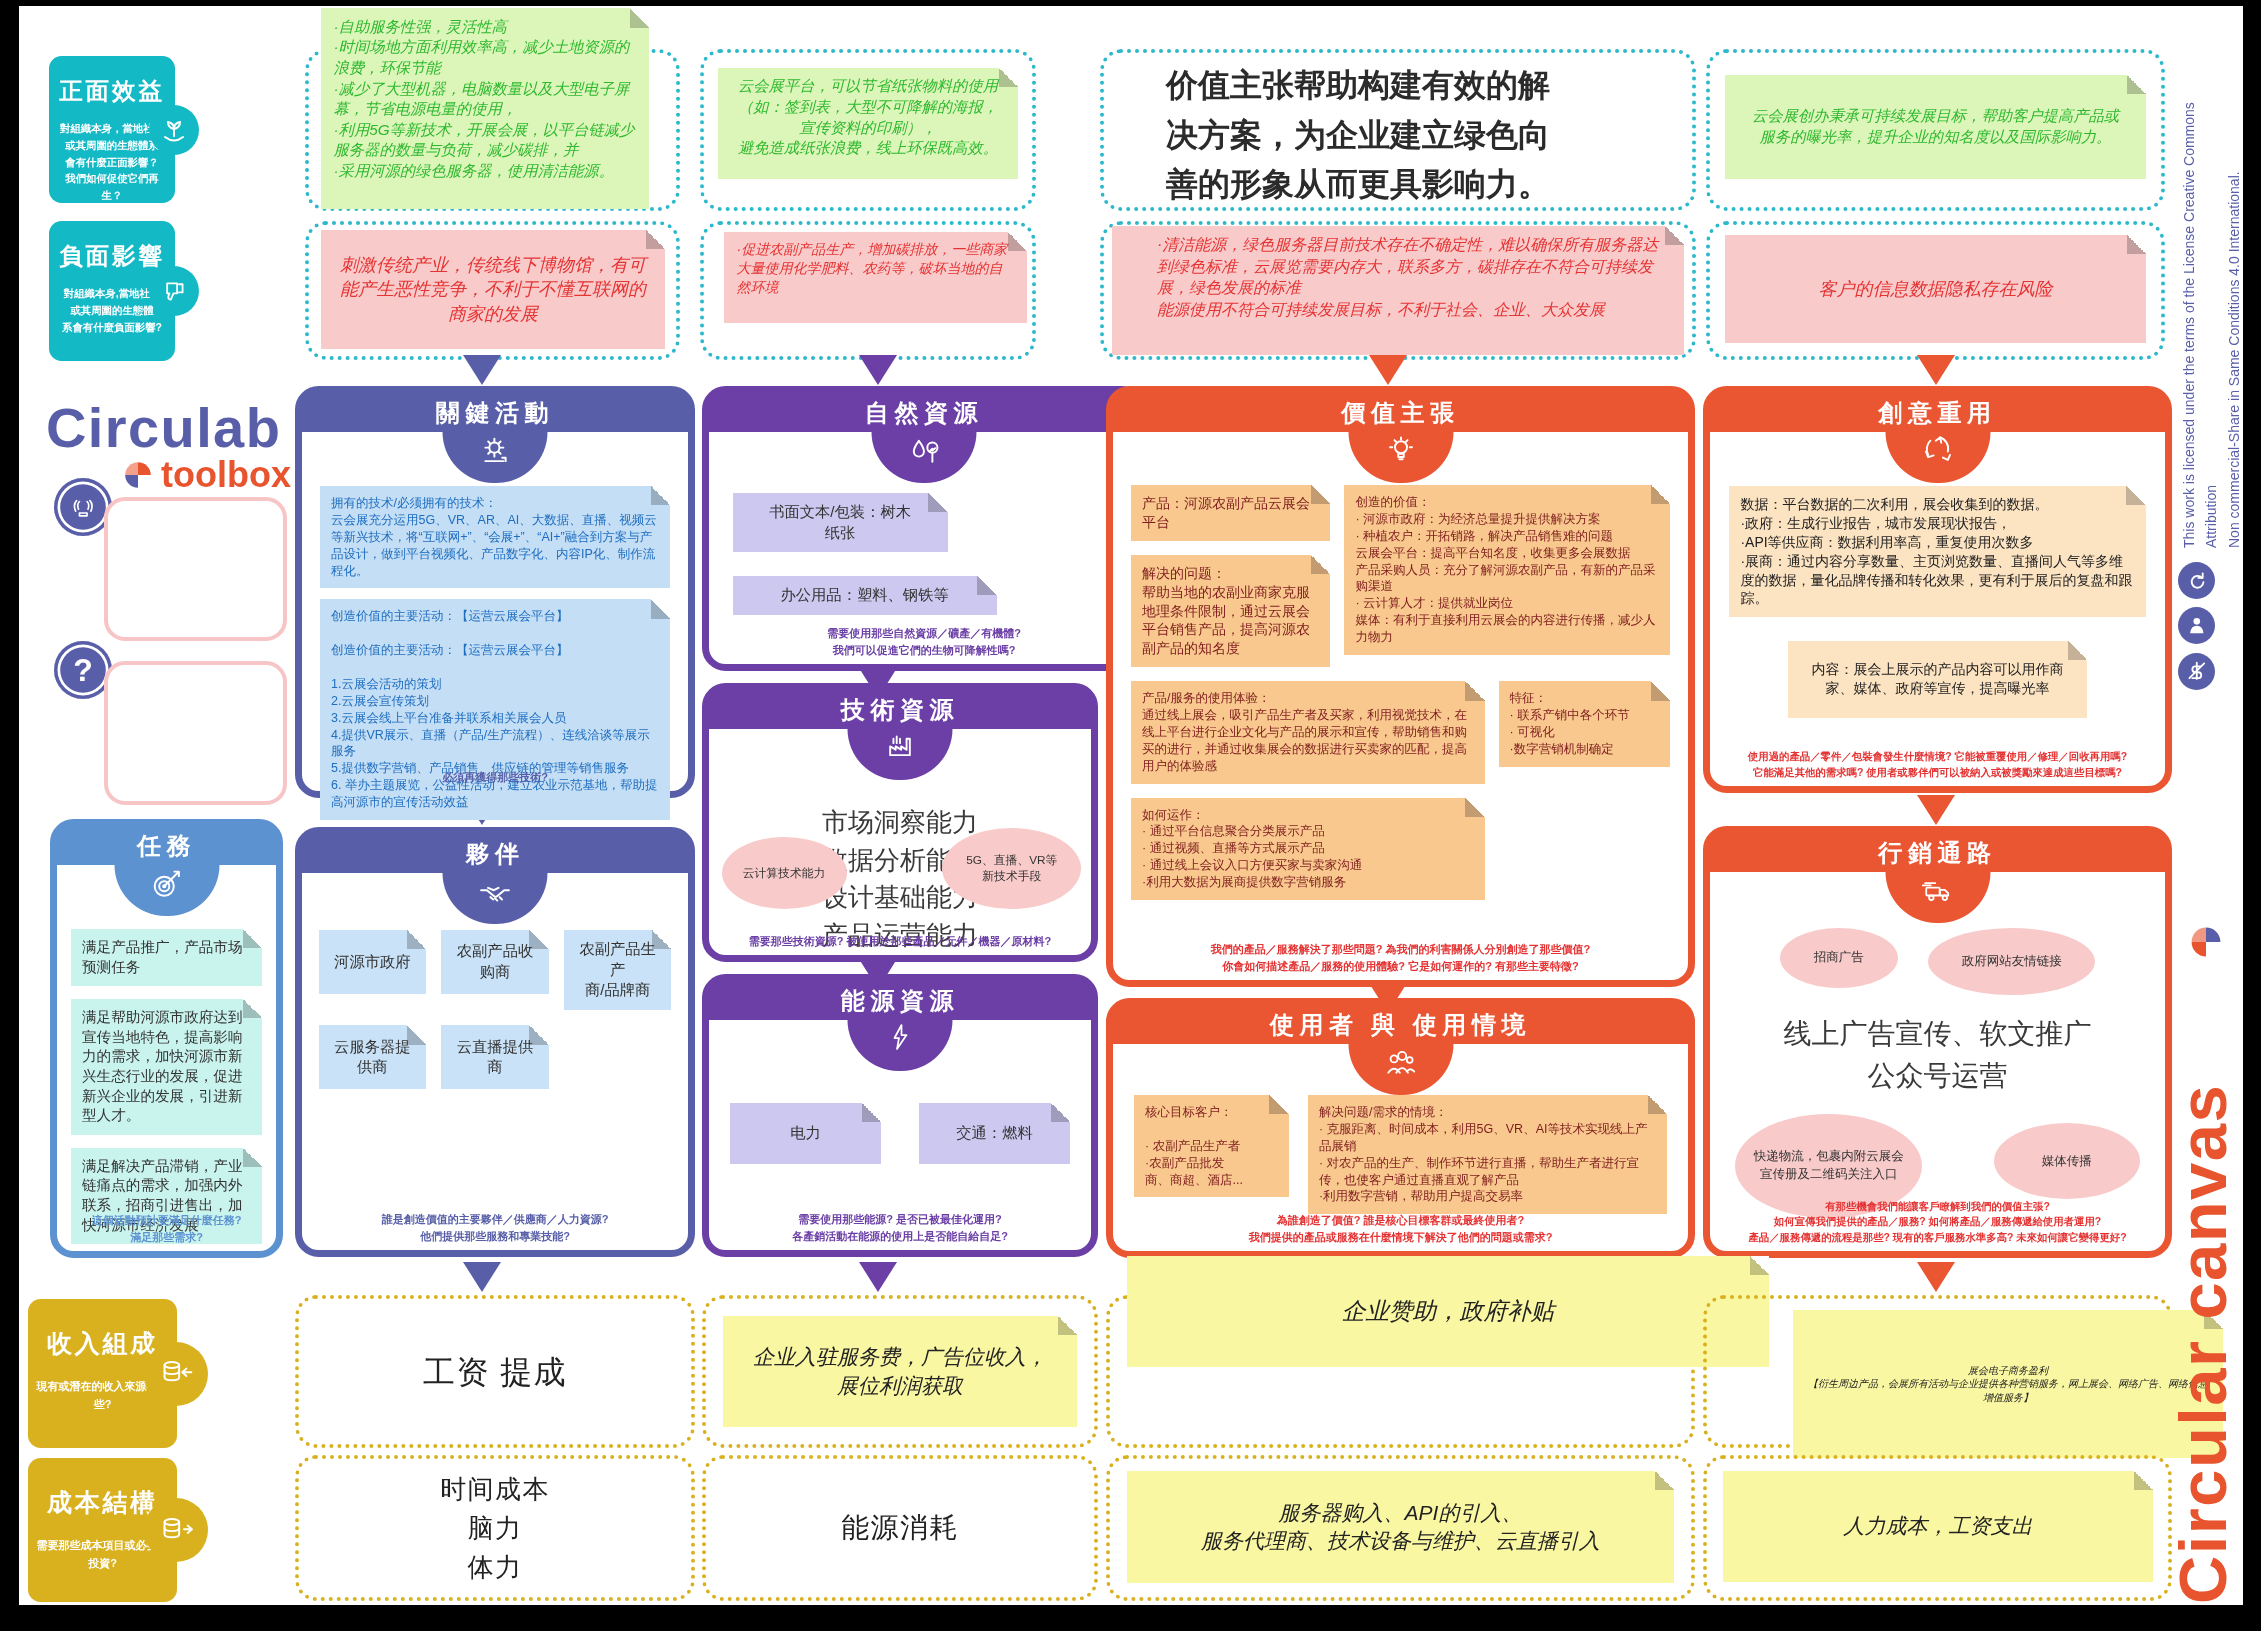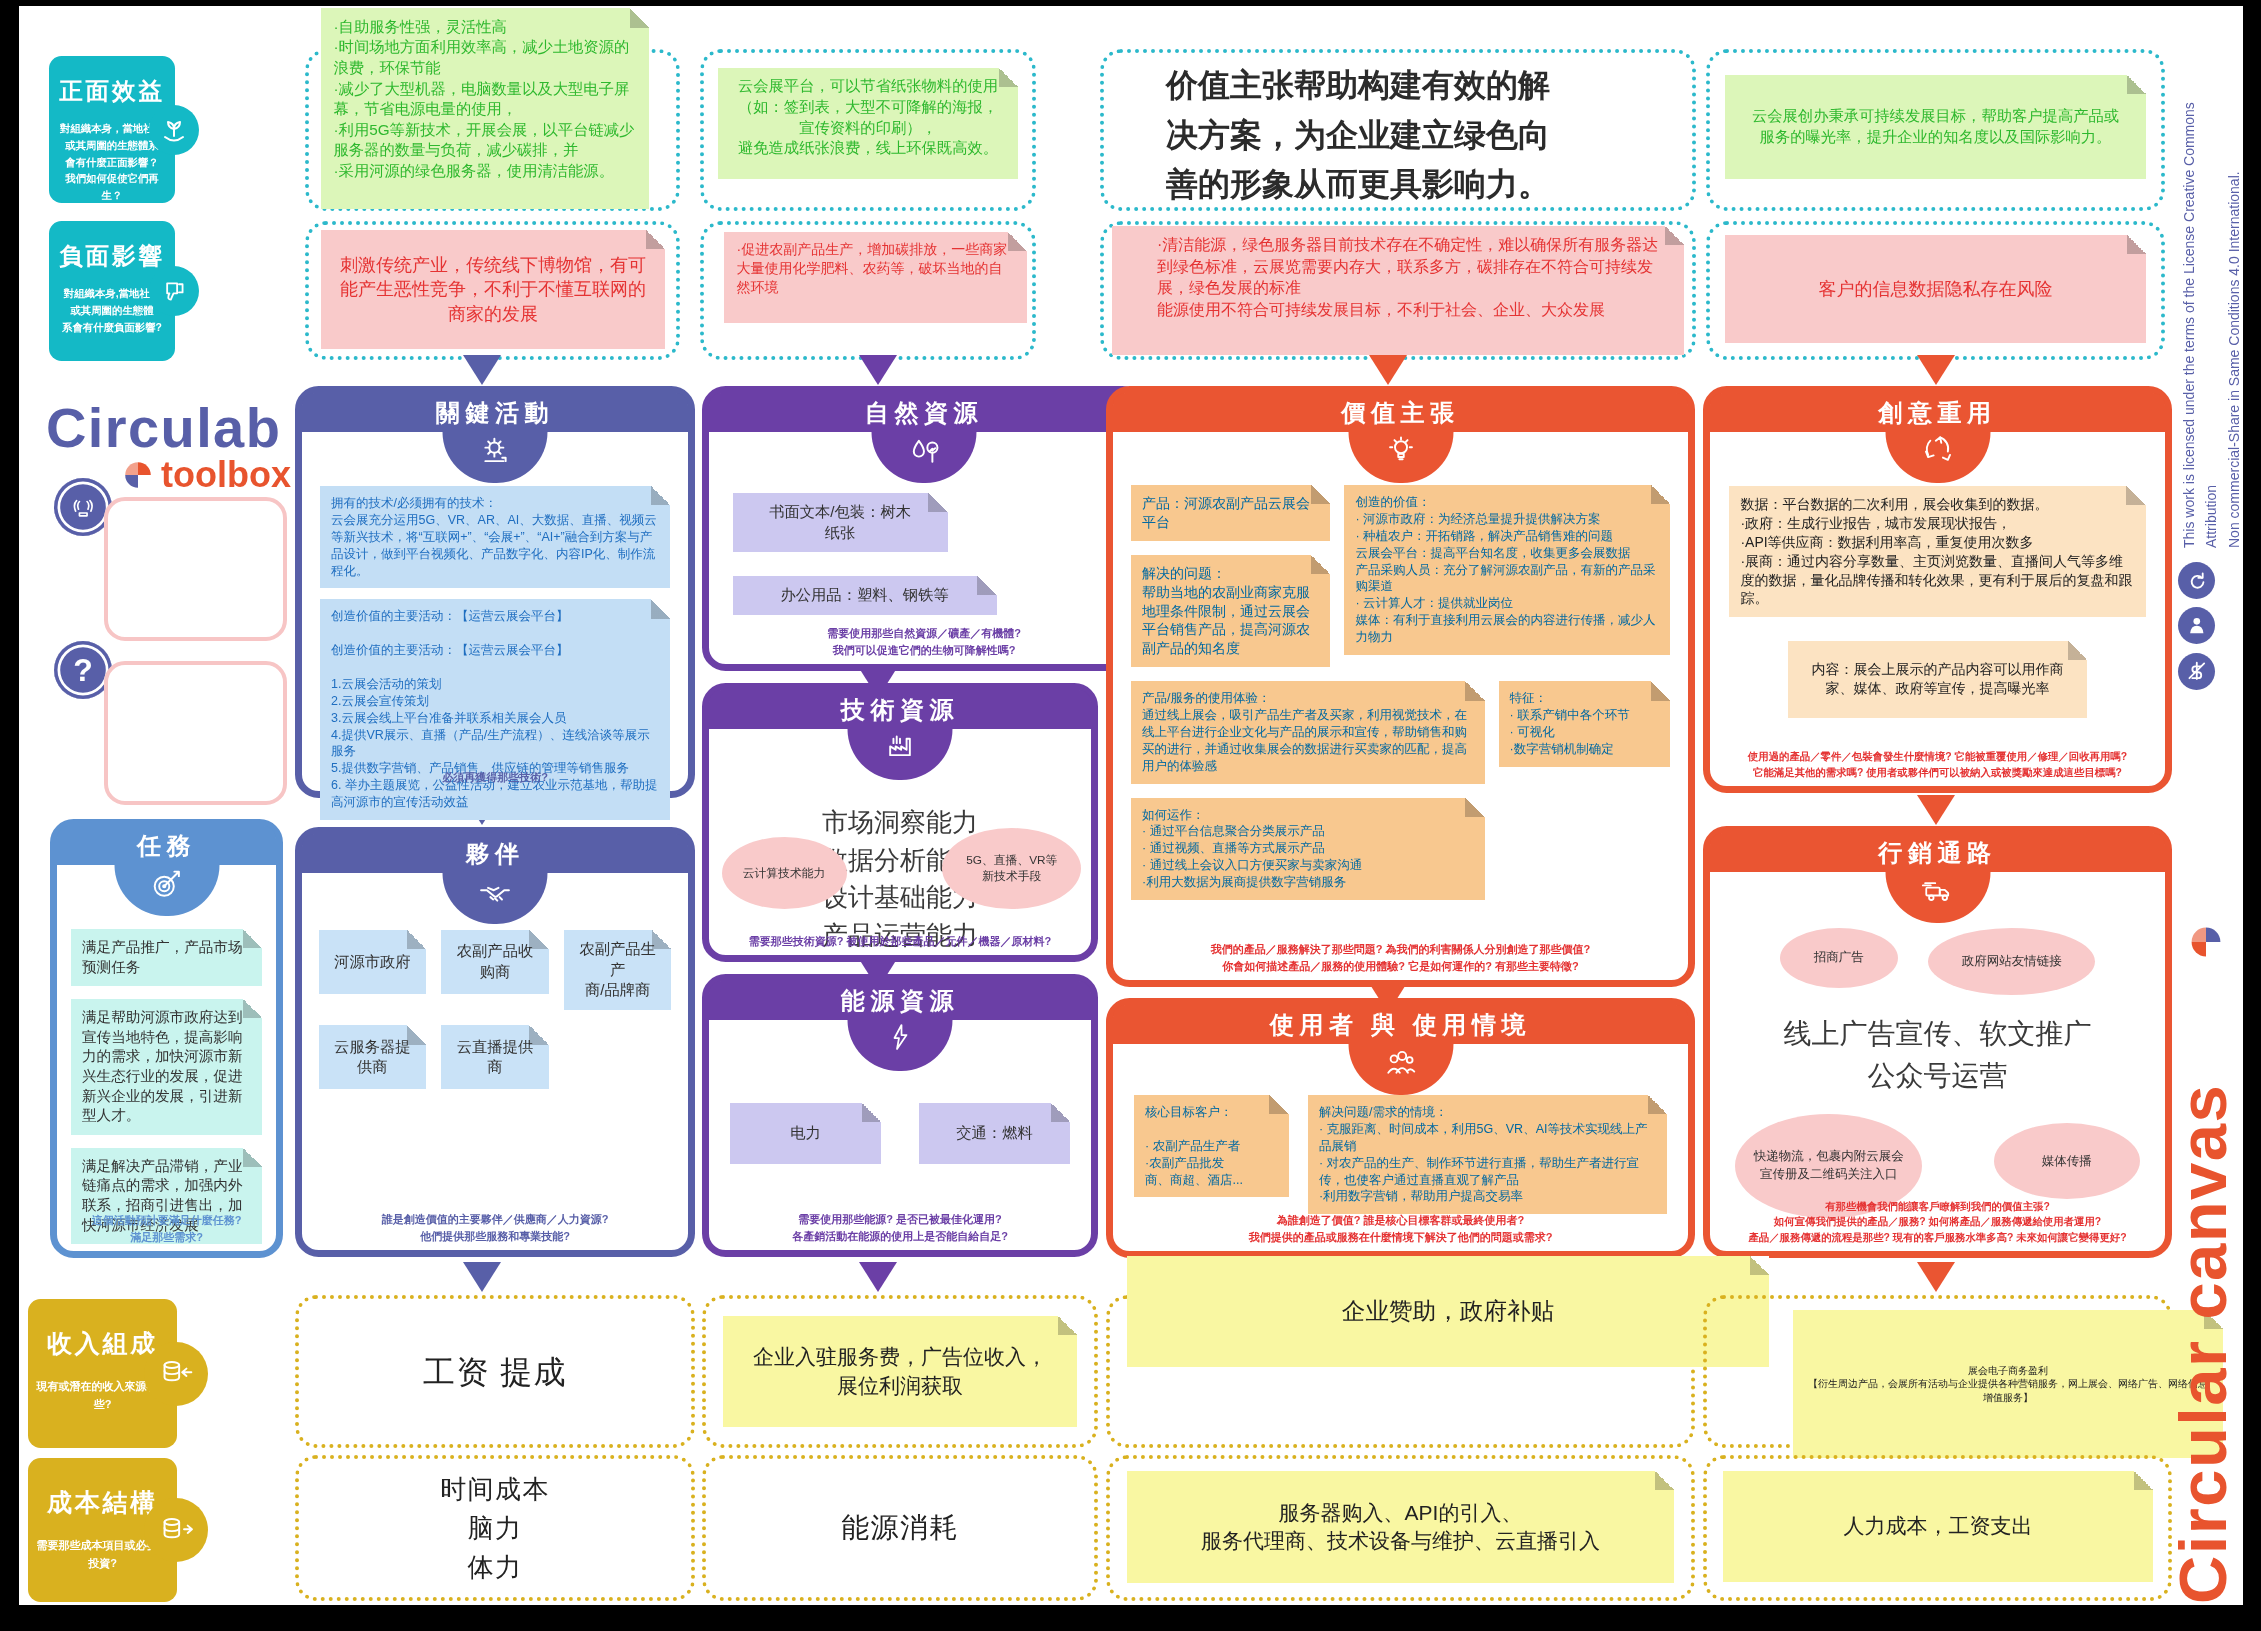--- a/index.html
+++ b/index.html
@@ -4,21 +4,21 @@
 <style>
   html,body{margin:0;padding:0;background:#000;}
   body{width:2261px;height:1631px;position:relative;overflow:hidden;
        font-family:"Liberation Sans","DejaVu Sans",sans-serif;color:#222;}
   #board{position:absolute;left:19.4px;top:5.6px;width:2224px;height:1599px;background:#fff;}
   .abs{position:absolute;box-sizing:border-box;}
   
   .dashT{border:4.9px dotted #2cb9cb;border-radius:21px;}
   .dashG{border:4.9px dotted #d9b11f;border-radius:21px;}
   
-  .sticky{position:absolute;box-sizing:border-box;line-height:1.35;white-space:pre-line;padding:8.3px 12.5px;}
+  .sticky{position:absolute;box-sizing:border-box;line-height:1.35;white-space:pre-line;padding:8.3px 12.5px;font-style:italic;}
   .fold::after{content:'';position:absolute;top:0;right:0;width:19.4px;height:19.4px;
      background:linear-gradient(225deg,#fff 0 50%,rgba(0,0,0,.22) 50% 100%);}
   .green{background:#dcf6b9;color:#2eb82e;}
   .pinkN{background:#f9caca;color:#e53333;}
   .yellowN{background:#f9f7a2;color:#222;}
   .center{text-align:center;}
   .flexc{display:flex;align-items:center;justify-content:center;}
   
   .impactLabel{background:#14b9c6;border-radius:12.5px;color:#fff;text-align:center;}
   .impactLabel .t{font-size:23.6px;font-weight:700;margin-top:19.4px;letter-spacing:2.8px;}
@@ -34,21 +34,21 @@
   .sec-tab{position:absolute;top:39px;left:50%;transform:translateX(-50%);width:105px;height:50px;
      background:var(--c);border-radius:0 0 62px 62px;display:flex;align-items:flex-start;justify-content:center;z-index:2;padding-top:1.4px;}
   .sec-foot{position:absolute;bottom:5.6px;left:0;right:0;text-align:center;color:var(--fc,var(--c));
      font-weight:700;font-size:11px;line-height:1.5;white-space:pre-line;z-index:3;}
   .sec-body{position:relative;box-sizing:border-box;}
   .note{position:relative;box-sizing:border-box;line-height:1.35;white-space:pre-line;padding:9px 11px;}
   .b-note{background:#c3def5;color:#1f6ec0;font-size:12.5px;}
   .p-note{background:#c9e2f7;color:#333;font-size:15.3px;display:flex;align-items:center;justify-content:center;text-align:center;min-height:64px;}
   .l-note{background:#ccc8f0;color:#333;font-size:15.3px;text-align:center;}
   .m-note{background:#c9f4ee;color:#333;font-size:14.6px;}
-  .o-note{background:#f8c88f;color:#0369a1;font-size:12.5px;}
+  .o-note{background:#f8c88f;color:#7f1d1d;font-size:12.5px;}
   .o-lite{background:#fce3c2;color:#222;font-size:14px;}
   .bubble{background:#f9caca;border-radius:50%;display:flex;align-items:center;justify-content:center;
      text-align:center;color:#333;white-space:pre-line;line-height:1.4;padding:5.6px 14px;box-sizing:border-box;}
   .bigtxt{text-align:center;color:#3a3a3a;white-space:pre-line;font-weight:500;}
   
   .moneyLabel{background:#d9b11f;border-radius:12.5px;color:#fff;text-align:center;}
   .moneyLabel .t{font-size:25px;font-weight:700;margin-top:28px;letter-spacing:2.8px;}
   .moneyLabel .p{font-size:11px;font-weight:700;margin-top:18px;padding:0 8.3px;line-height:1.6;}
   .coinBump{position:absolute;right:-30.5px;top:50%;transform:translateY(-50%);width:64px;height:64px;
      border-radius:50%;background:#d9b11f;display:flex;align-items:center;justify-content:center;}

